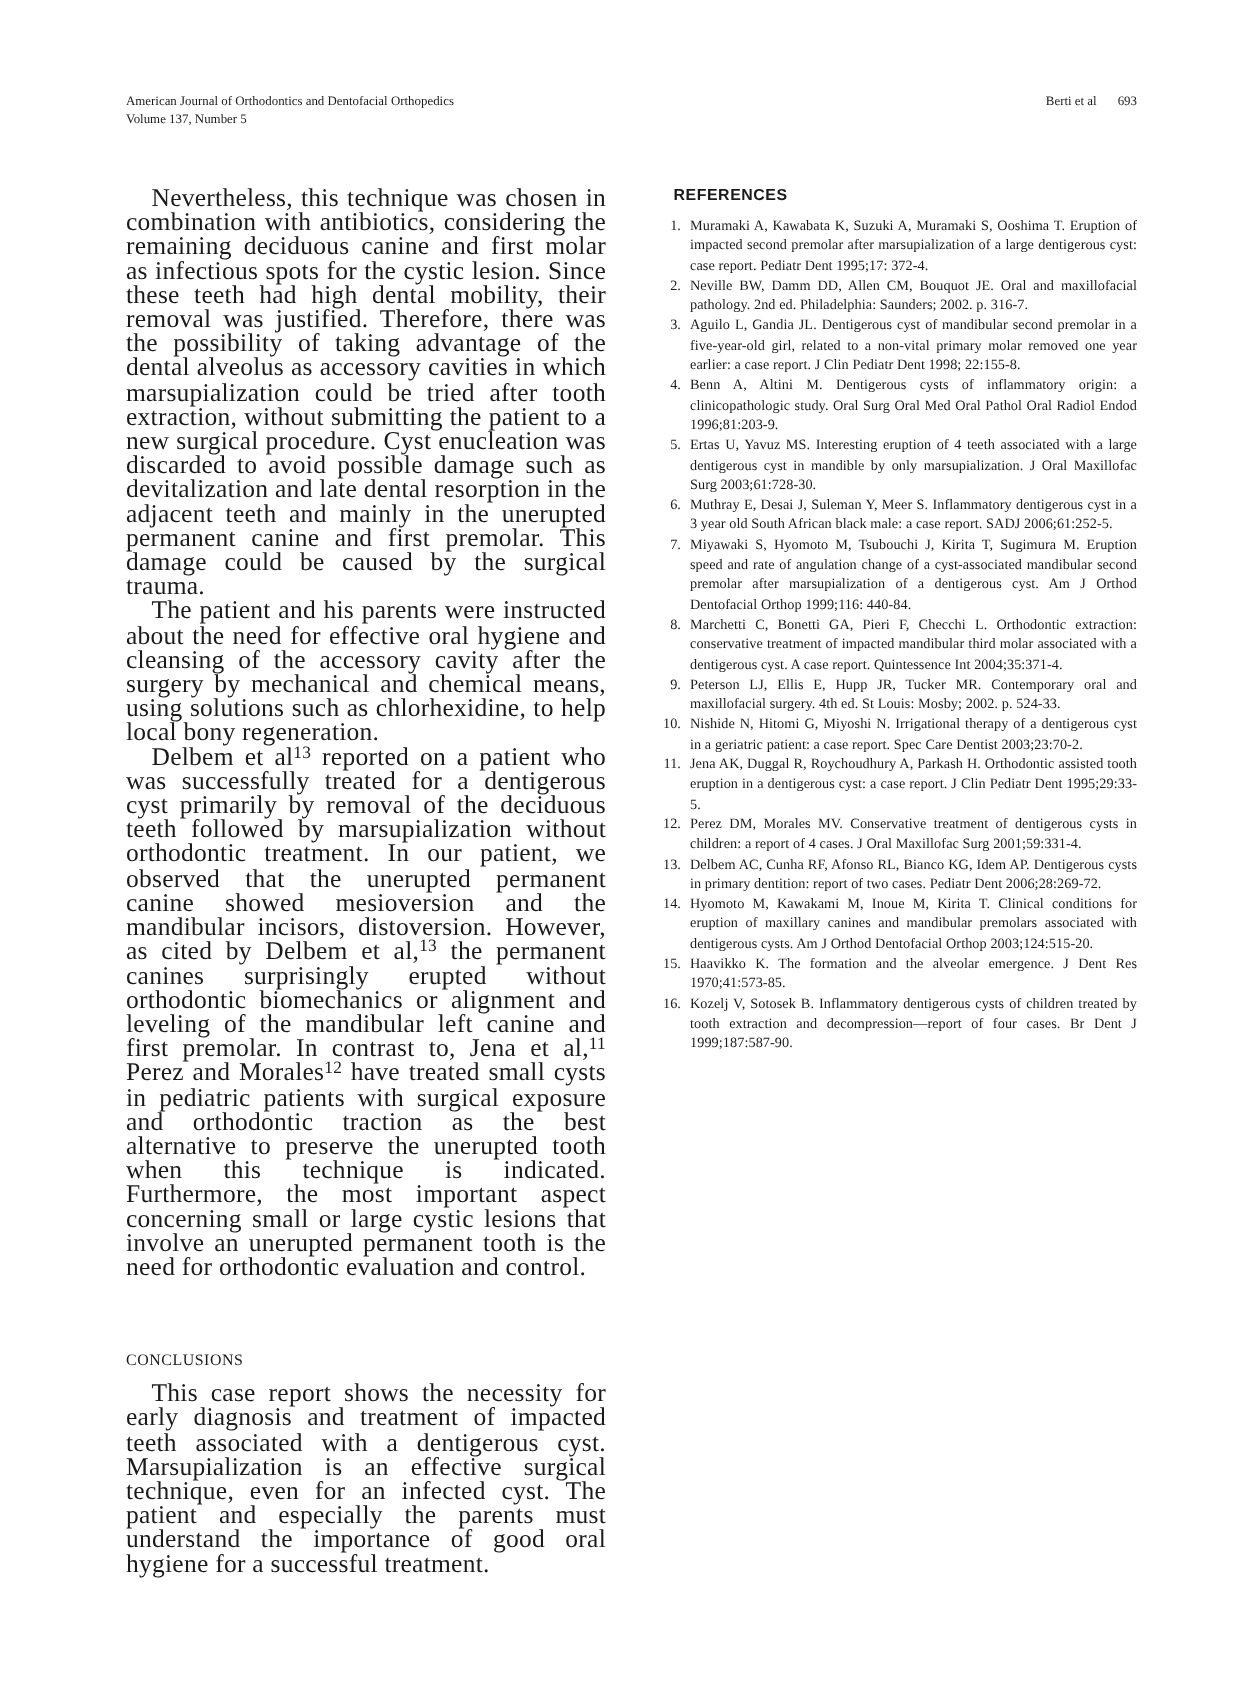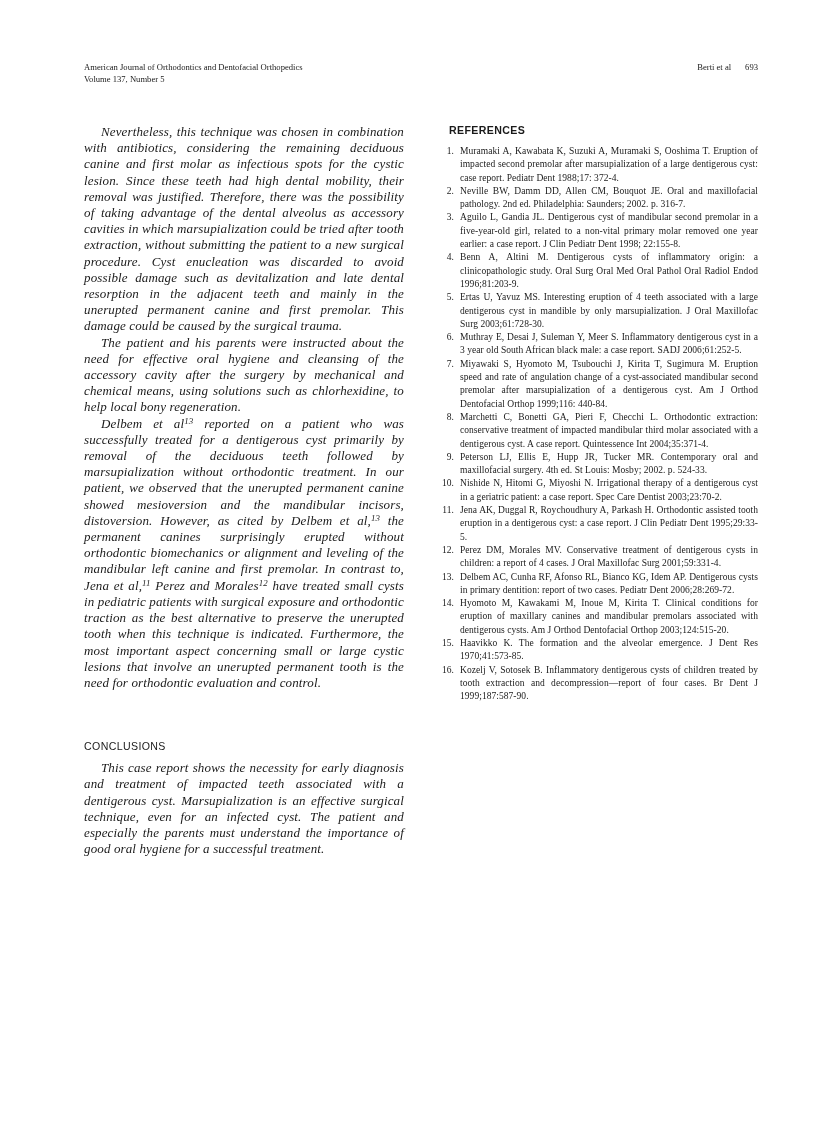--- a/index.html
+++ b/index.html
@@ -55,44 +55,43 @@
     gap: 33px;
   }
   .col-left  { width: 320px; }
   .col-right { width: 321px; }
 
   
   .body-p {
     margin: 0;
     text-indent: 17px;
     text-align: justify;
-    font-size: 13px;
+    font-size: 17px;
     line-height: 16.2px;
     letter-spacing: 0.01em;
     hyphens: none;
-    font-style: italic;
   }
   .body-p + .body-p { margin-top: 0; }
 
   sup {
     font-size: 0.68em;
     vertical-align: 0.42em;
     line-height: 0;
   }
 
   .section-head {
     font-family: "Liberation Sans", "DejaVu Sans", sans-serif;
     font-size: 10.6px;
     letter-spacing: 0.035em;
     font-weight: 400;
     color: #1a1a1a;
     margin: 0;
     padding: 0;
   }
-  .conclusions-head { margin-top: 49px; margin-bottom: 8px; }
+  .conclusions-head { margin-top: 49px; margin-bottom: 8px; font-family: Liberation Serif, serif; }
 
   
   .ref-head {
     font-family: "Liberation Sans", "DejaVu Sans", sans-serif;
     font-size: 10.6px;
     letter-spacing: 0.035em;
     color: #1a1a1a;
     margin: 0 0 9px 12px;
   }
   ol.refs {
@@ -151,21 +150,21 @@
       <h2 class="section-head conclusions-head">CONCLUSIONS</h2>
 
       <p class="body-p">This case report shows the necessity for early diagnosis and treatment of impacted teeth associated with a dentigerous cyst. Marsupialization is an effective surgical technique, even for an infected cyst. The patient and especially the parents must understand the importance of good oral hygiene for a successful treatment.</p>
     </div>
 
     <div class="col-right">
 
       <h2 class="ref-head">REFERENCES</h2>
 
       <ol class="refs">
-        <li>Muramaki A, Kawabata K, Suzuki A, Muramaki S, Ooshima T. Eruption of impacted second premolar after marsupialization of a large dentigerous cyst: case report. Pediatr Dent 1988;17: 372-4.</li>
+        <li>Muramaki A, Kawabata K, Suzuki A, Muramaki S, Ooshima T. Eruption of impacted second premolar after marsupialization of a large dentigerous cyst: case report. Pediatr Dent 1995;17: 372-4.</li>
         <li>Neville BW, Damm DD, Allen CM, Bouquot JE. Oral and maxillofacial pathology. 2nd ed. Philadelphia: Saunders; 2002. p. 316-7.</li>
         <li>Aguilo L, Gandia JL. Dentigerous cyst of mandibular second premolar in a five-year-old girl, related to a non-vital primary molar removed one year earlier: a case report. J Clin Pediatr Dent 1998; 22:155-8.</li>
         <li>Benn A, Altini M. Dentigerous cysts of inflammatory origin: a clinicopathologic study. Oral Surg Oral Med Oral Pathol Oral Radiol Endod 1996;81:203-9.</li>
         <li>Ertas U, Yavuz MS. Interesting eruption of 4 teeth associated with a large dentigerous cyst in mandible by only marsupialization. J Oral Maxillofac Surg 2003;61:728-30.</li>
         <li>Muthray E, Desai J, Suleman Y, Meer S. Inflammatory dentigerous cyst in a 3 year old South African black male: a case report. SADJ 2006;61:252-5.</li>
         <li>Miyawaki S, Hyomoto M, Tsubouchi J, Kirita T, Sugimura M. Eruption speed and rate of angulation change of a cyst-associated mandibular second premolar after marsupialization of a dentigerous cyst. Am J Orthod Dentofacial Orthop 1999;116: 440-84.</li>
         <li>Marchetti C, Bonetti GA, Pieri F, Checchi L. Orthodontic extraction: conservative treatment of impacted mandibular third molar associated with a dentigerous cyst. A case report. Quintessence Int 2004;35:371-4.</li>
         <li>Peterson LJ, Ellis E, Hupp JR, Tucker MR. Contemporary oral and maxillofacial surgery. 4th ed. St Louis: Mosby; 2002. p. 524-33.</li>
         <li>Nishide N, Hitomi G, Miyoshi N. Irrigational therapy of a dentigerous cyst in a geriatric patient: a case report. Spec Care Dentist 2003;23:70-2.</li>
         <li>Jena AK, Duggal R, Roychoudhury A, Parkash H. Orthodontic assisted tooth eruption in a dentigerous cyst: a case report. J Clin Pediatr Dent 1995;29:33-5.</li>

